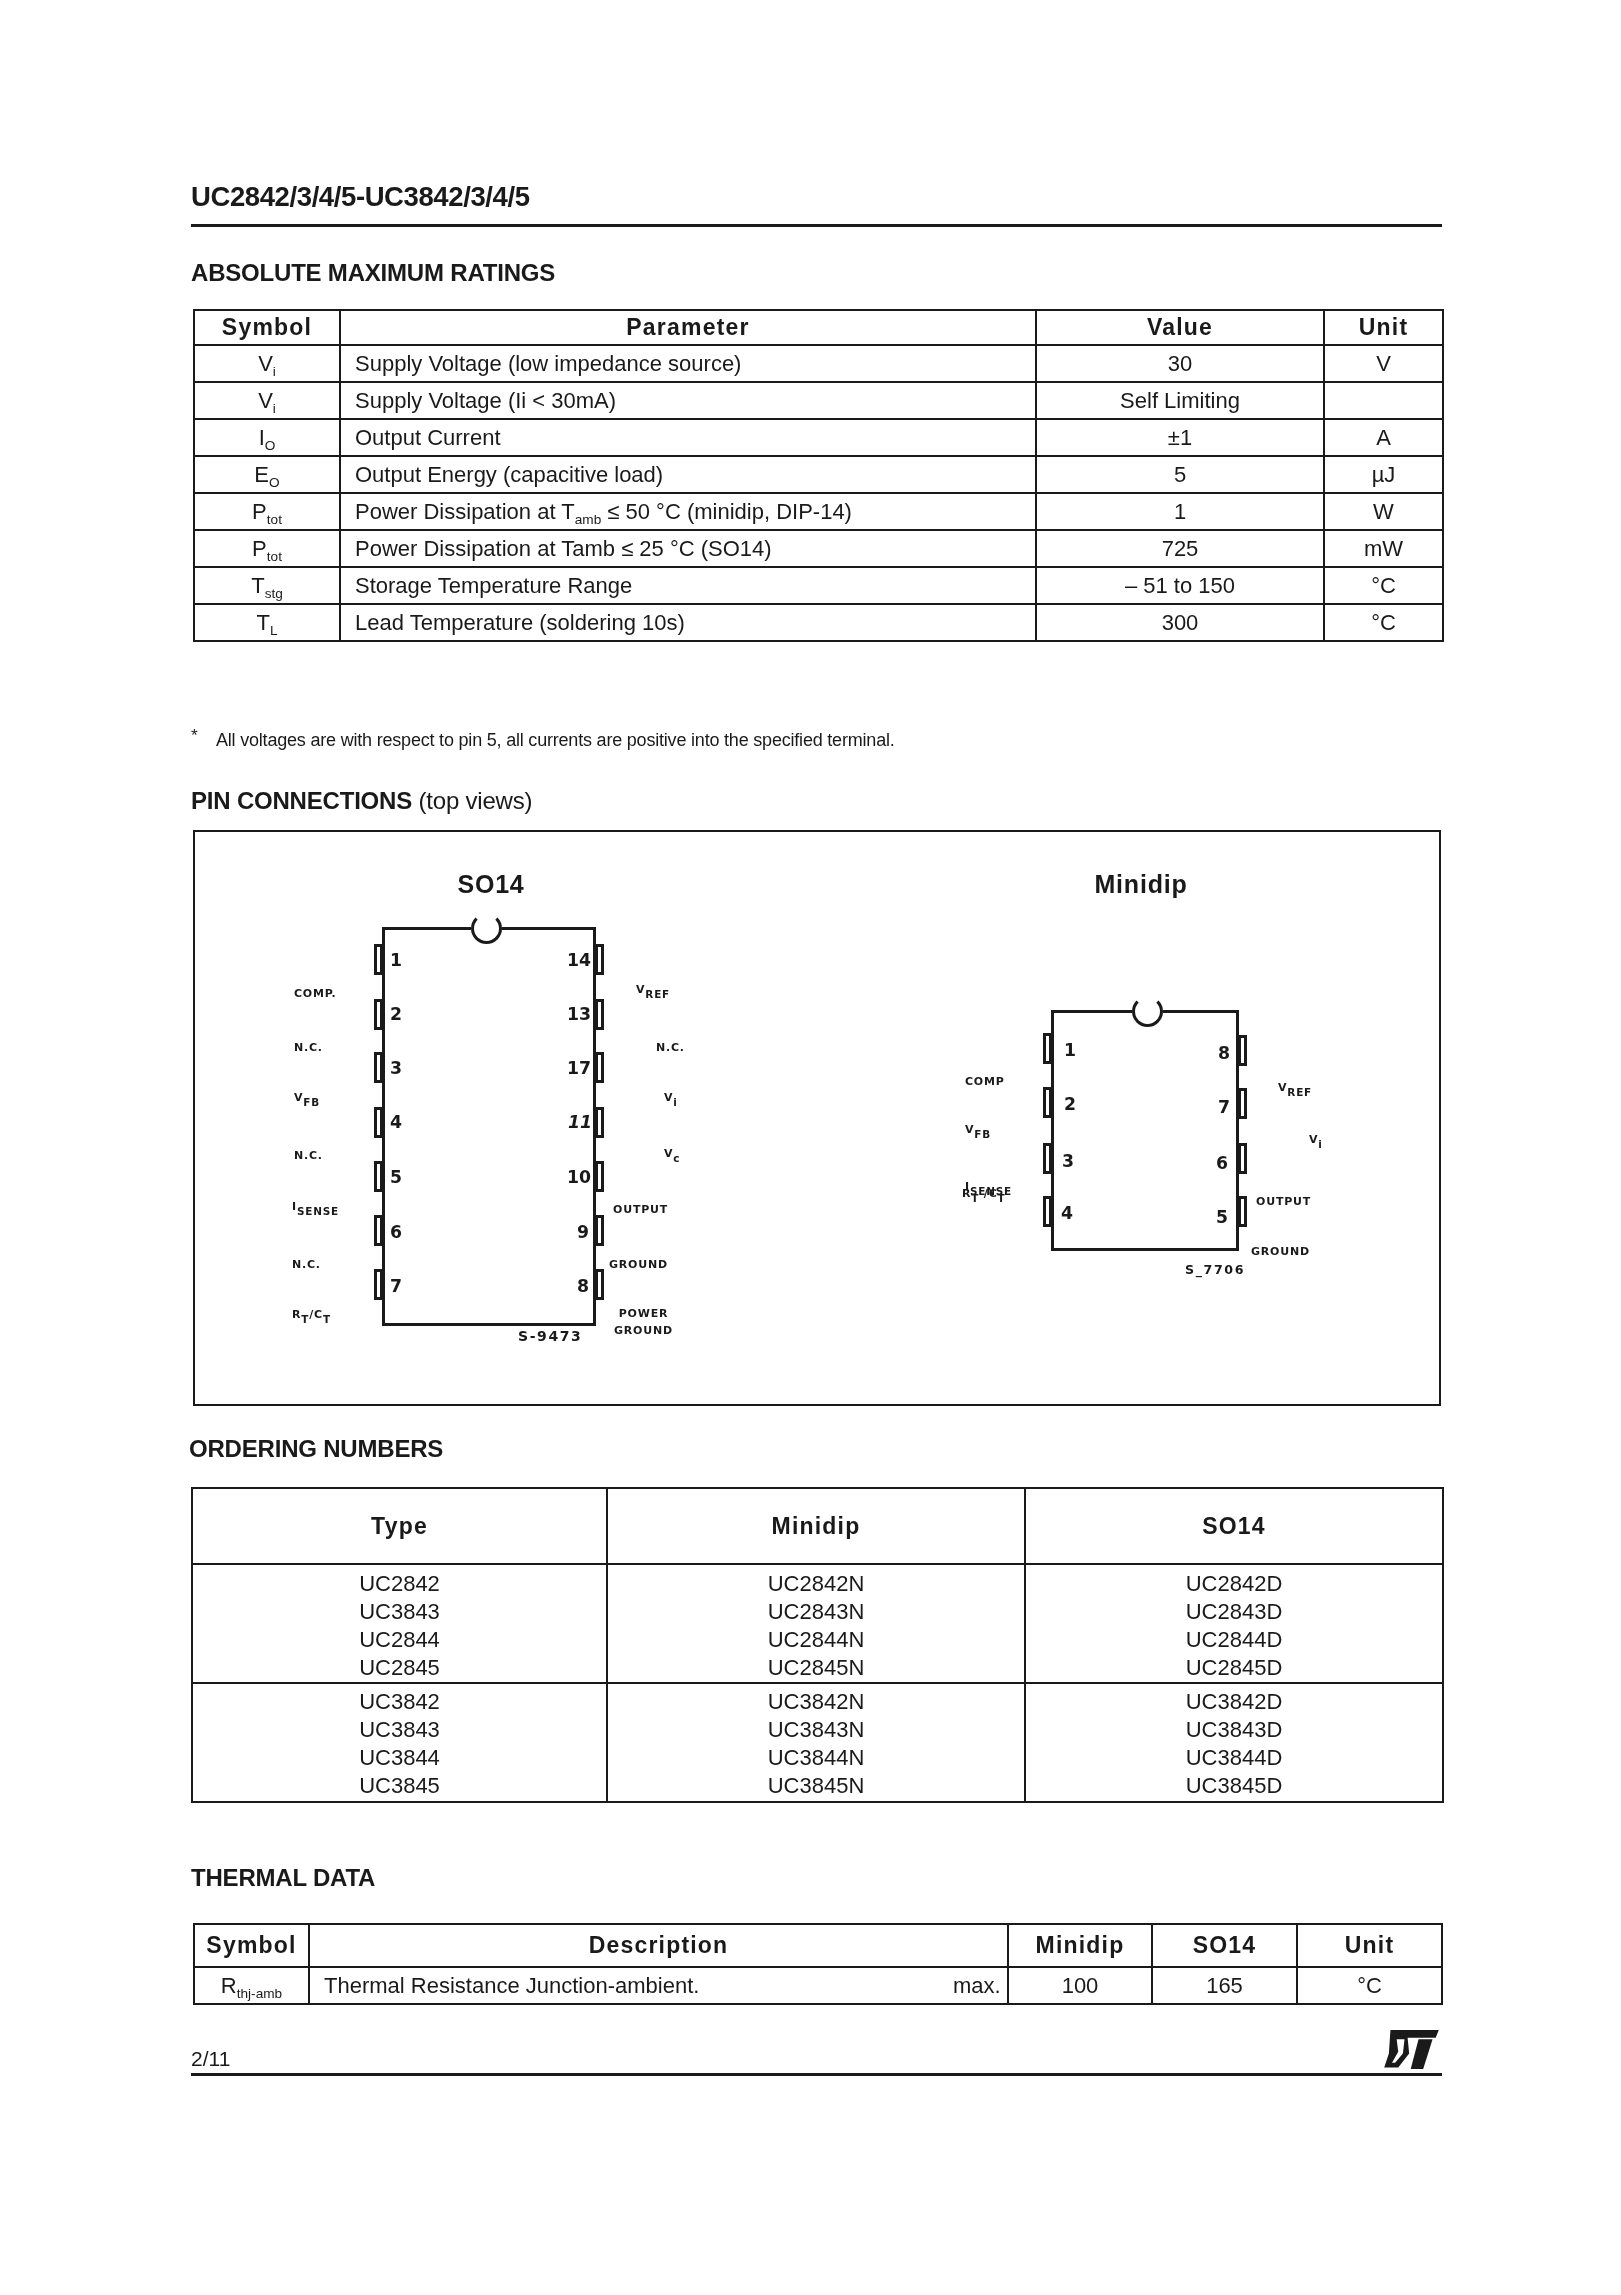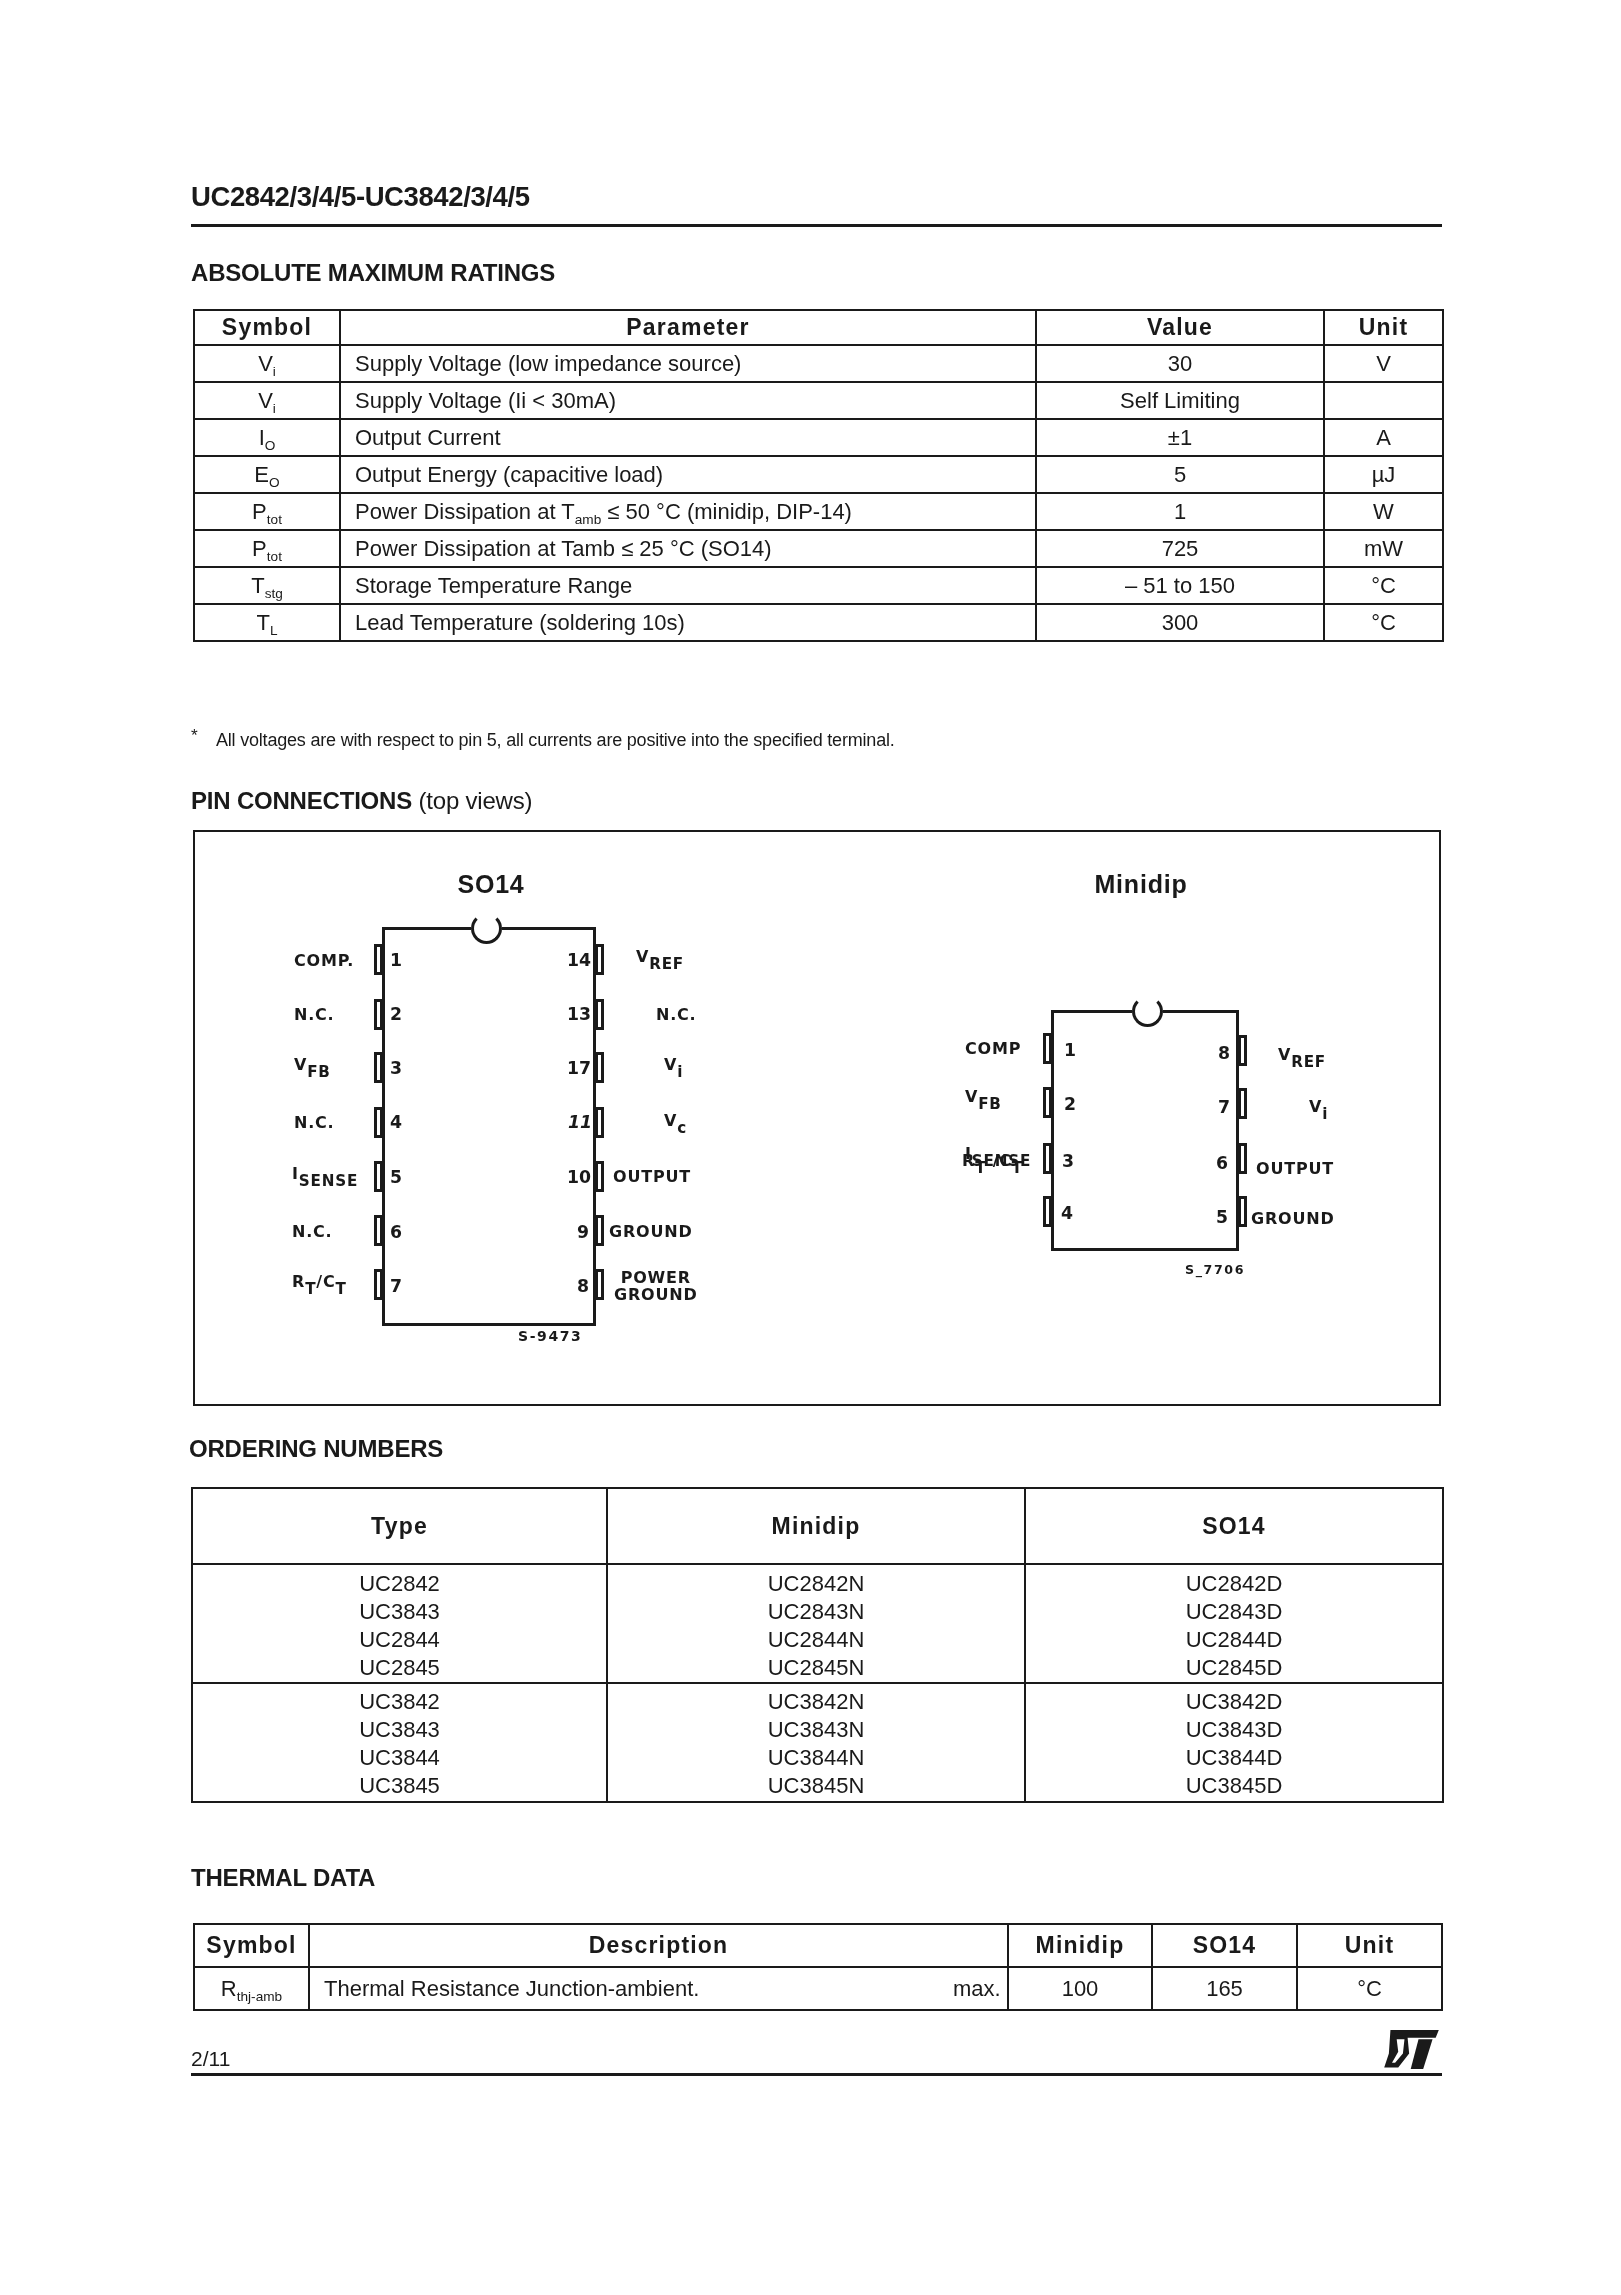--- a/index.html
+++ b/index.html
@@ -23,21 +23,21 @@
   .footnote .star { position: absolute; left: 0; top: -4.7px; font-size: 17.3px; }
   .footnote .text { position: absolute; left: 25px; top: 0; }
 
   .pin-box { position: absolute; left: 193px; top: 830px; width: 1248px; height: 576px; border: 2.4px solid #1a1a1a; box-sizing: border-box; }
   .pkg-title { position: absolute; font-size: 25px; font-weight: bold; white-space: nowrap; transform: translateX(-50%); letter-spacing: 0.8px; }
   .chip { position: absolute; border: 3.9px solid #1a1a1a; box-sizing: border-box; background: #fff; }
   .notch { position: absolute; width: 31px; height: 31px; border: 3.9px solid #1a1a1a; border-top-color: transparent; border-radius: 50%; background: #fff; box-sizing: border-box; }
   .notch-cover { position: absolute; height: 7.9px; background: #fff; }
   .lead { position: absolute; width: 9.4px; height: 31px; border: 3.1px solid #1a1a1a; box-sizing: border-box; background: #fff; }
   .pin-num { position: absolute; font-size: 17.3px; font-weight: bold; font-family: "DejaVu Sans", sans-serif; white-space: nowrap; }
-  .pin-label { position: absolute; font-size: 16px; font-weight: bold; font-family: "DejaVu Sans", sans-serif; white-space: nowrap; letter-spacing: 0.8px; }
+  .pin-label { position: absolute; font-size: 11px; font-weight: bold; font-family: "DejaVu Sans", sans-serif; white-space: nowrap; letter-spacing: 0.8px; margin-top: 36px; }
   .pin-label sub { font-size: 0.95em; vertical-align: -0.45em; }
   .pin-label.two-line { line-height: 17.3px; text-align: center; }
   .fig-code { position: absolute; font-size: 14px; font-weight: bold; font-family: "DejaVu Sans", sans-serif; white-space: nowrap; letter-spacing: 1.6px; }
 
   .order td.type-cell { vertical-align: top; }
   .order .stack { display: flex; flex-direction: column; align-items: center; padding-top: 4.7px; }
   .order .stack span { display: block; height: 28px; line-height: 28px; font-size: 22px; }
 
   .page-num { position: absolute; left: 191px; top: 2047px; font-size: 21px; }
   .logo { position: absolute; left: 1384px; top: 2030px; width: 55px; height: 39px; }
@@ -300,21 +300,21 @@
       <col style="width:145px">
     </colgroup>
   <tbody>
       <tr style="height:43px">
     <th class="c">Symbol</th>
     <th class="c">Description</th>
     <th class="c">Minidip</th>
     <th class="c">SO14</th>
     <th class="c">Unit</th>
   </tr>
-  <tr style="height:43px">
+  <tr style="height:37px">
     <td class="c"><span>R</span><sub>thj-amb</sub></td>
     <td class="l" style="position:relative;">
       <span>Thermal Resistance Junction-ambient.</span>
       <span style="position:absolute; right:6.3px; top:50%; transform:translateY(-50%);">max.</span>
     </td>
     <td class="c">100</td>
     <td class="c">165</td>
     <td class="c">°C</td>
   </tr>
 </tbody>

